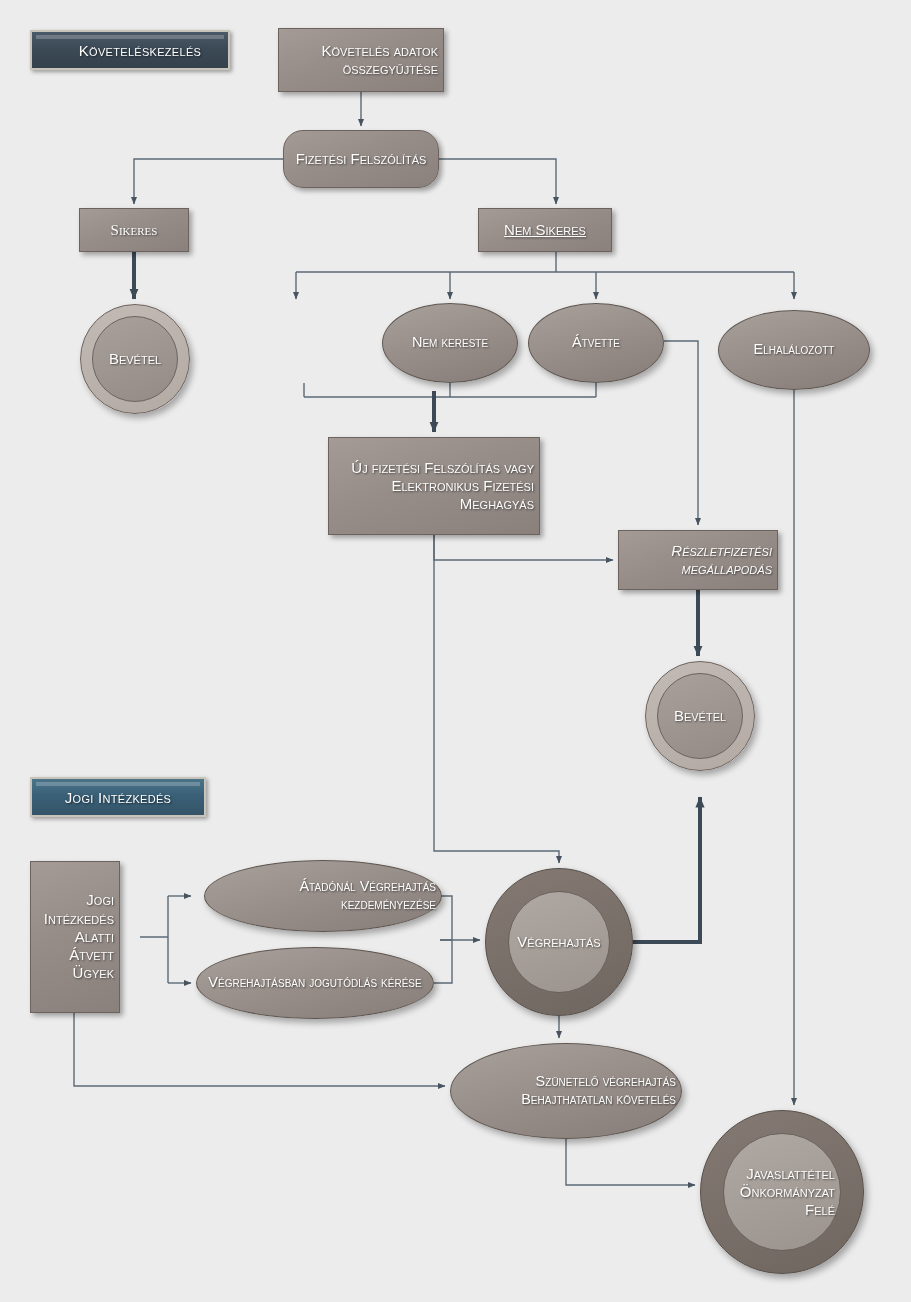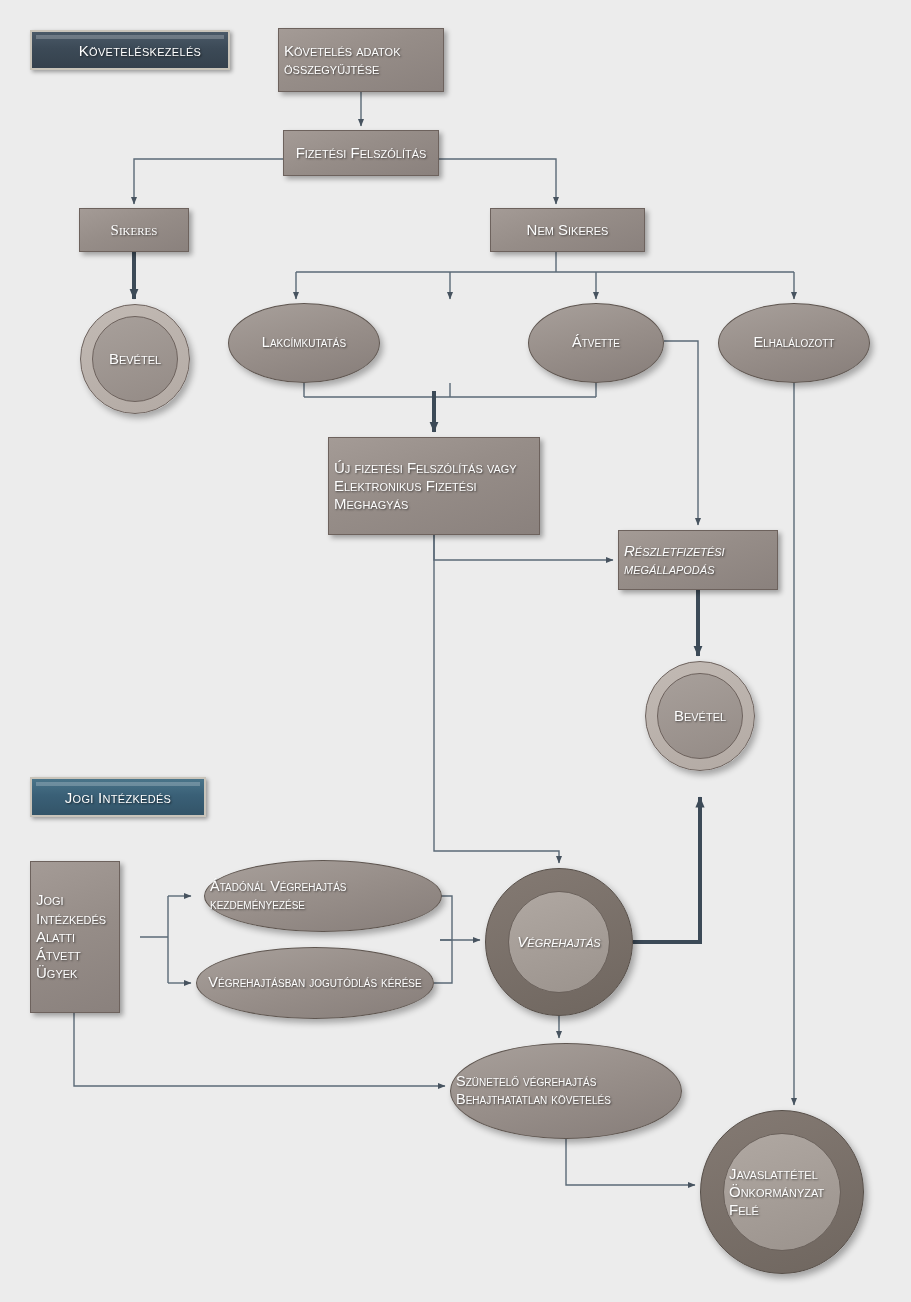--- a/index.html
+++ b/index.html
@@ -12,21 +12,21 @@
     font-family: "Liberation Sans", sans-serif;
   }
   #canvas { position: absolute; inset: 0; width: 911px; height: 1302px; }
 
   .svg-layer { position: absolute; left: 0; top: 0; width: 911px; height: 1302px; }
 
   
   .node {
     position: absolute;
     display: flex; align-items: center; justify-content: center;
-    text-align: left;
+    text-align: right;
     color: #fdfdfd;
     font-variant: small-caps;
     text-shadow: 1px 1px 2px rgba(0,0,0,.55);
     box-sizing: border-box;
     z-index: 5;
   }
   .node .lbl { display:block; line-height: 1.22; padding: 0 5px; }
 
   
   .rect {
@@ -168,48 +168,48 @@
 
   <div class="badge badge-teal" style="left:30px; top:777px; width:176px; height:40px;">
     <span class="glint"></span>
     <span>Jogi Intézkedés</span>
   </div>
 
   <div class="node rect" style="left:278px; top:28px; width:166px; height:64px;">
     <span class="lbl">Követelés adatok összegyűjtése</span>
   </div>
 
-  <div class="node rect" style="left:283px; top:130px; width:156px; height:46px;">
+  <div class="node rect" style="left:283px; top:130px; width:156px; height:58px;border-radius:20px;">
     <span class="lbl">Fizetési Felszólítás</span>
   </div>
 
   <div class="node rect" style="left:79px; top:208px; width:110px; height:44px;font-family:Liberation Serif, serif;">
     <span class="lbl">Sikeres</span>
   </div>
 
-  <div class="node rect" style="left:490px; top:208px; width:155px; height:44px;">
+  <div class="node rect" style="left:478px; top:208px; width:134px; height:44px;text-decoration:underline;">
     <span class="lbl">Nem Sikeres</span>
   </div>
 
   <div class="node dcircle" style="left:80px; top:304px; width:110px; height:110px;">
     <span class="inner">
       <span class="lbl">Bevétel</span>
     </span>
   </div>
 
-  <div class="node ellipse" style="left:228px; top:303px; width:152px; height:80px;">
-    <span class="lbl">Lakcímkutatás</span>
-  </div>
-
+
+  <div class="node ellipse" style="left:382px; top:303px; width:136px; height:80px;">
+    <span class="lbl">Nem kereste</span>
+  </div>
 
   <div class="node ellipse" style="left:528px; top:303px; width:136px; height:80px;">
     <span class="lbl">Átvette</span>
   </div>
 
-  <div class="node ellipse" style="left:718px; top:303px; width:152px; height:80px;">
+  <div class="node ellipse" style="left:718px; top:310px; width:152px; height:80px;">
     <span class="lbl">Elhalálozott</span>
   </div>
 
   <div class="node rect" style="left:328px; top:437px; width:212px; height:98px;">
     <span class="lbl">Új fizetési Felszólítás vagy Elektronikus Fizetési Meghagyás</span>
   </div>
 
   <div class="node rect" style="left:618px; top:530px; width:160px; height:60px;font-style:italic;">
     <span class="lbl">Részletfizetési megállapodás</span>
   </div>
@@ -225,21 +225,21 @@
   </div>
 
   <div class="node ellipse" style="left:204px; top:860px; width:238px; height:72px;">
     <span class="lbl">Átadónál Végrehajtás kezdeményezése</span>
   </div>
 
   <div class="node ellipse" style="left:196px; top:947px; width:238px; height:72px;">
     <span class="lbl">Végrehajtásban jogutódlás kérése</span>
   </div>
 
-  <div class="node hcircle" style="left:485px; top:868px; width:148px; height:148px;font-style:italic;">
+  <div class="node hcircle" style="left:485px; top:868px; width:148px; height:148px;">
     <span class="inner">
       <span class="lbl">Végrehajtás</span>
     </span>
   </div>
 
   <div class="node hcircle" style="left:700px; top:1110px; width:164px; height:164px;">
     <span class="inner">
       <span class="lbl">Javaslattétel Önkormányzat Felé</span>
     </span>
   </div>

